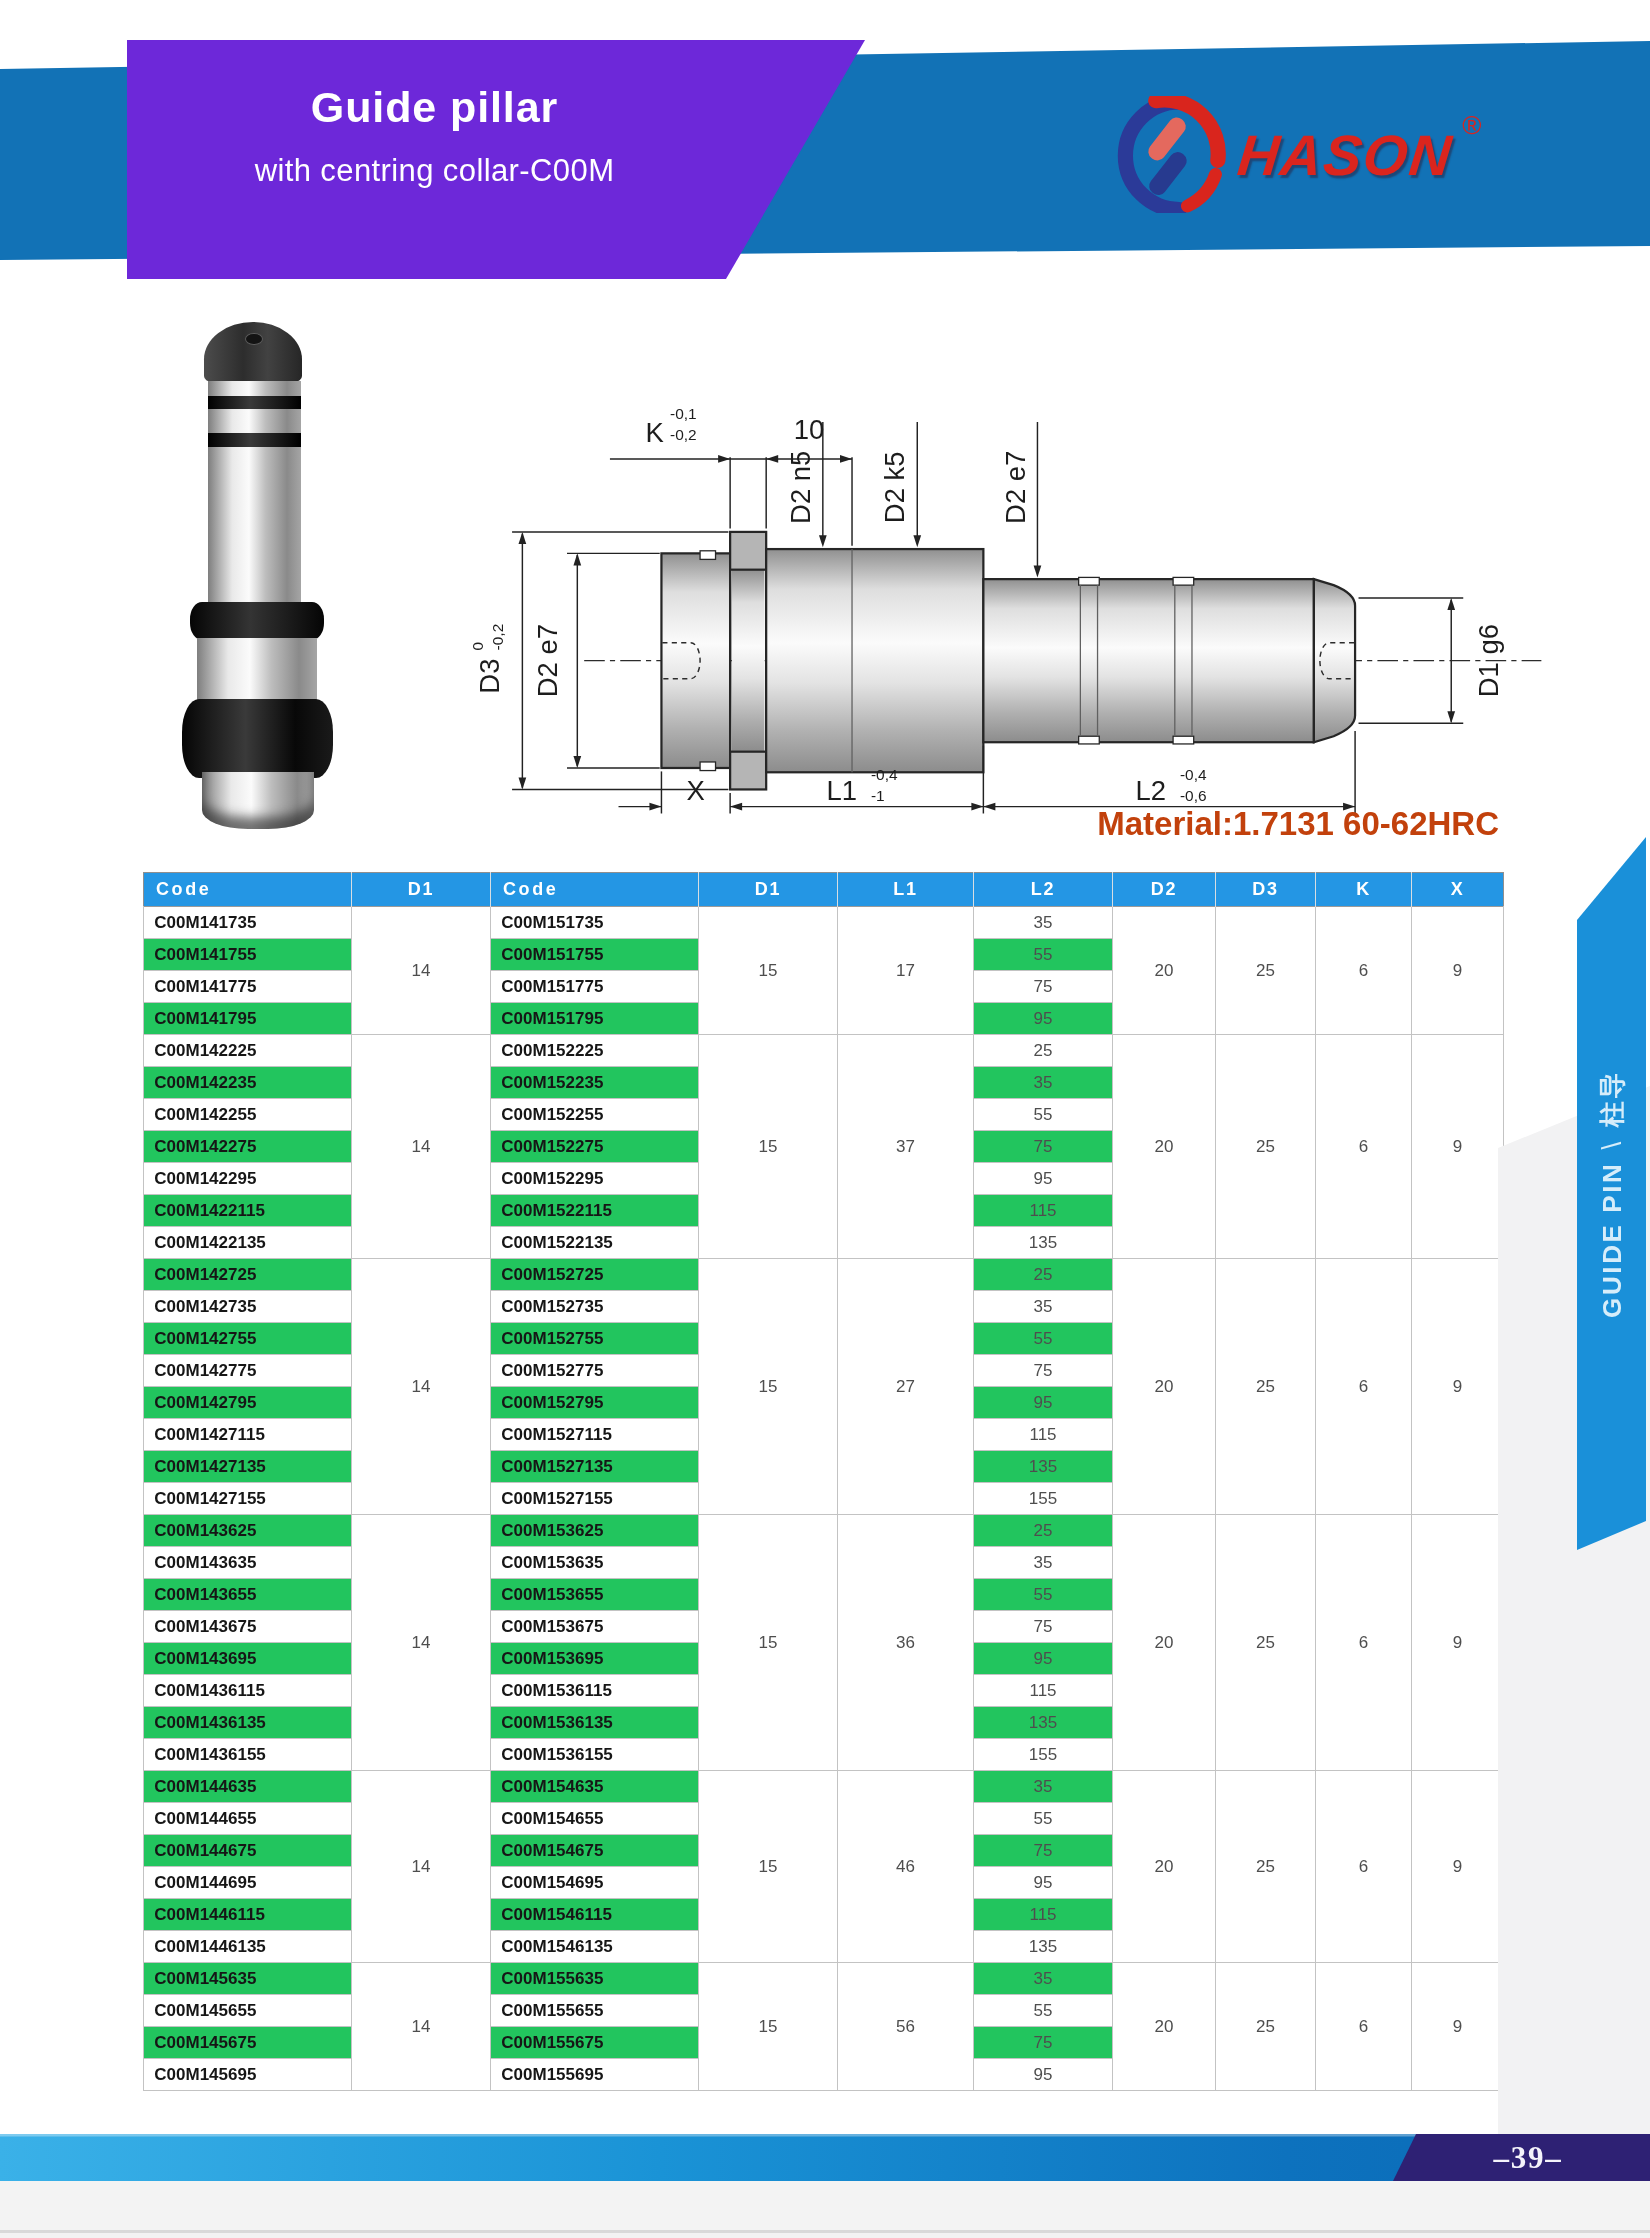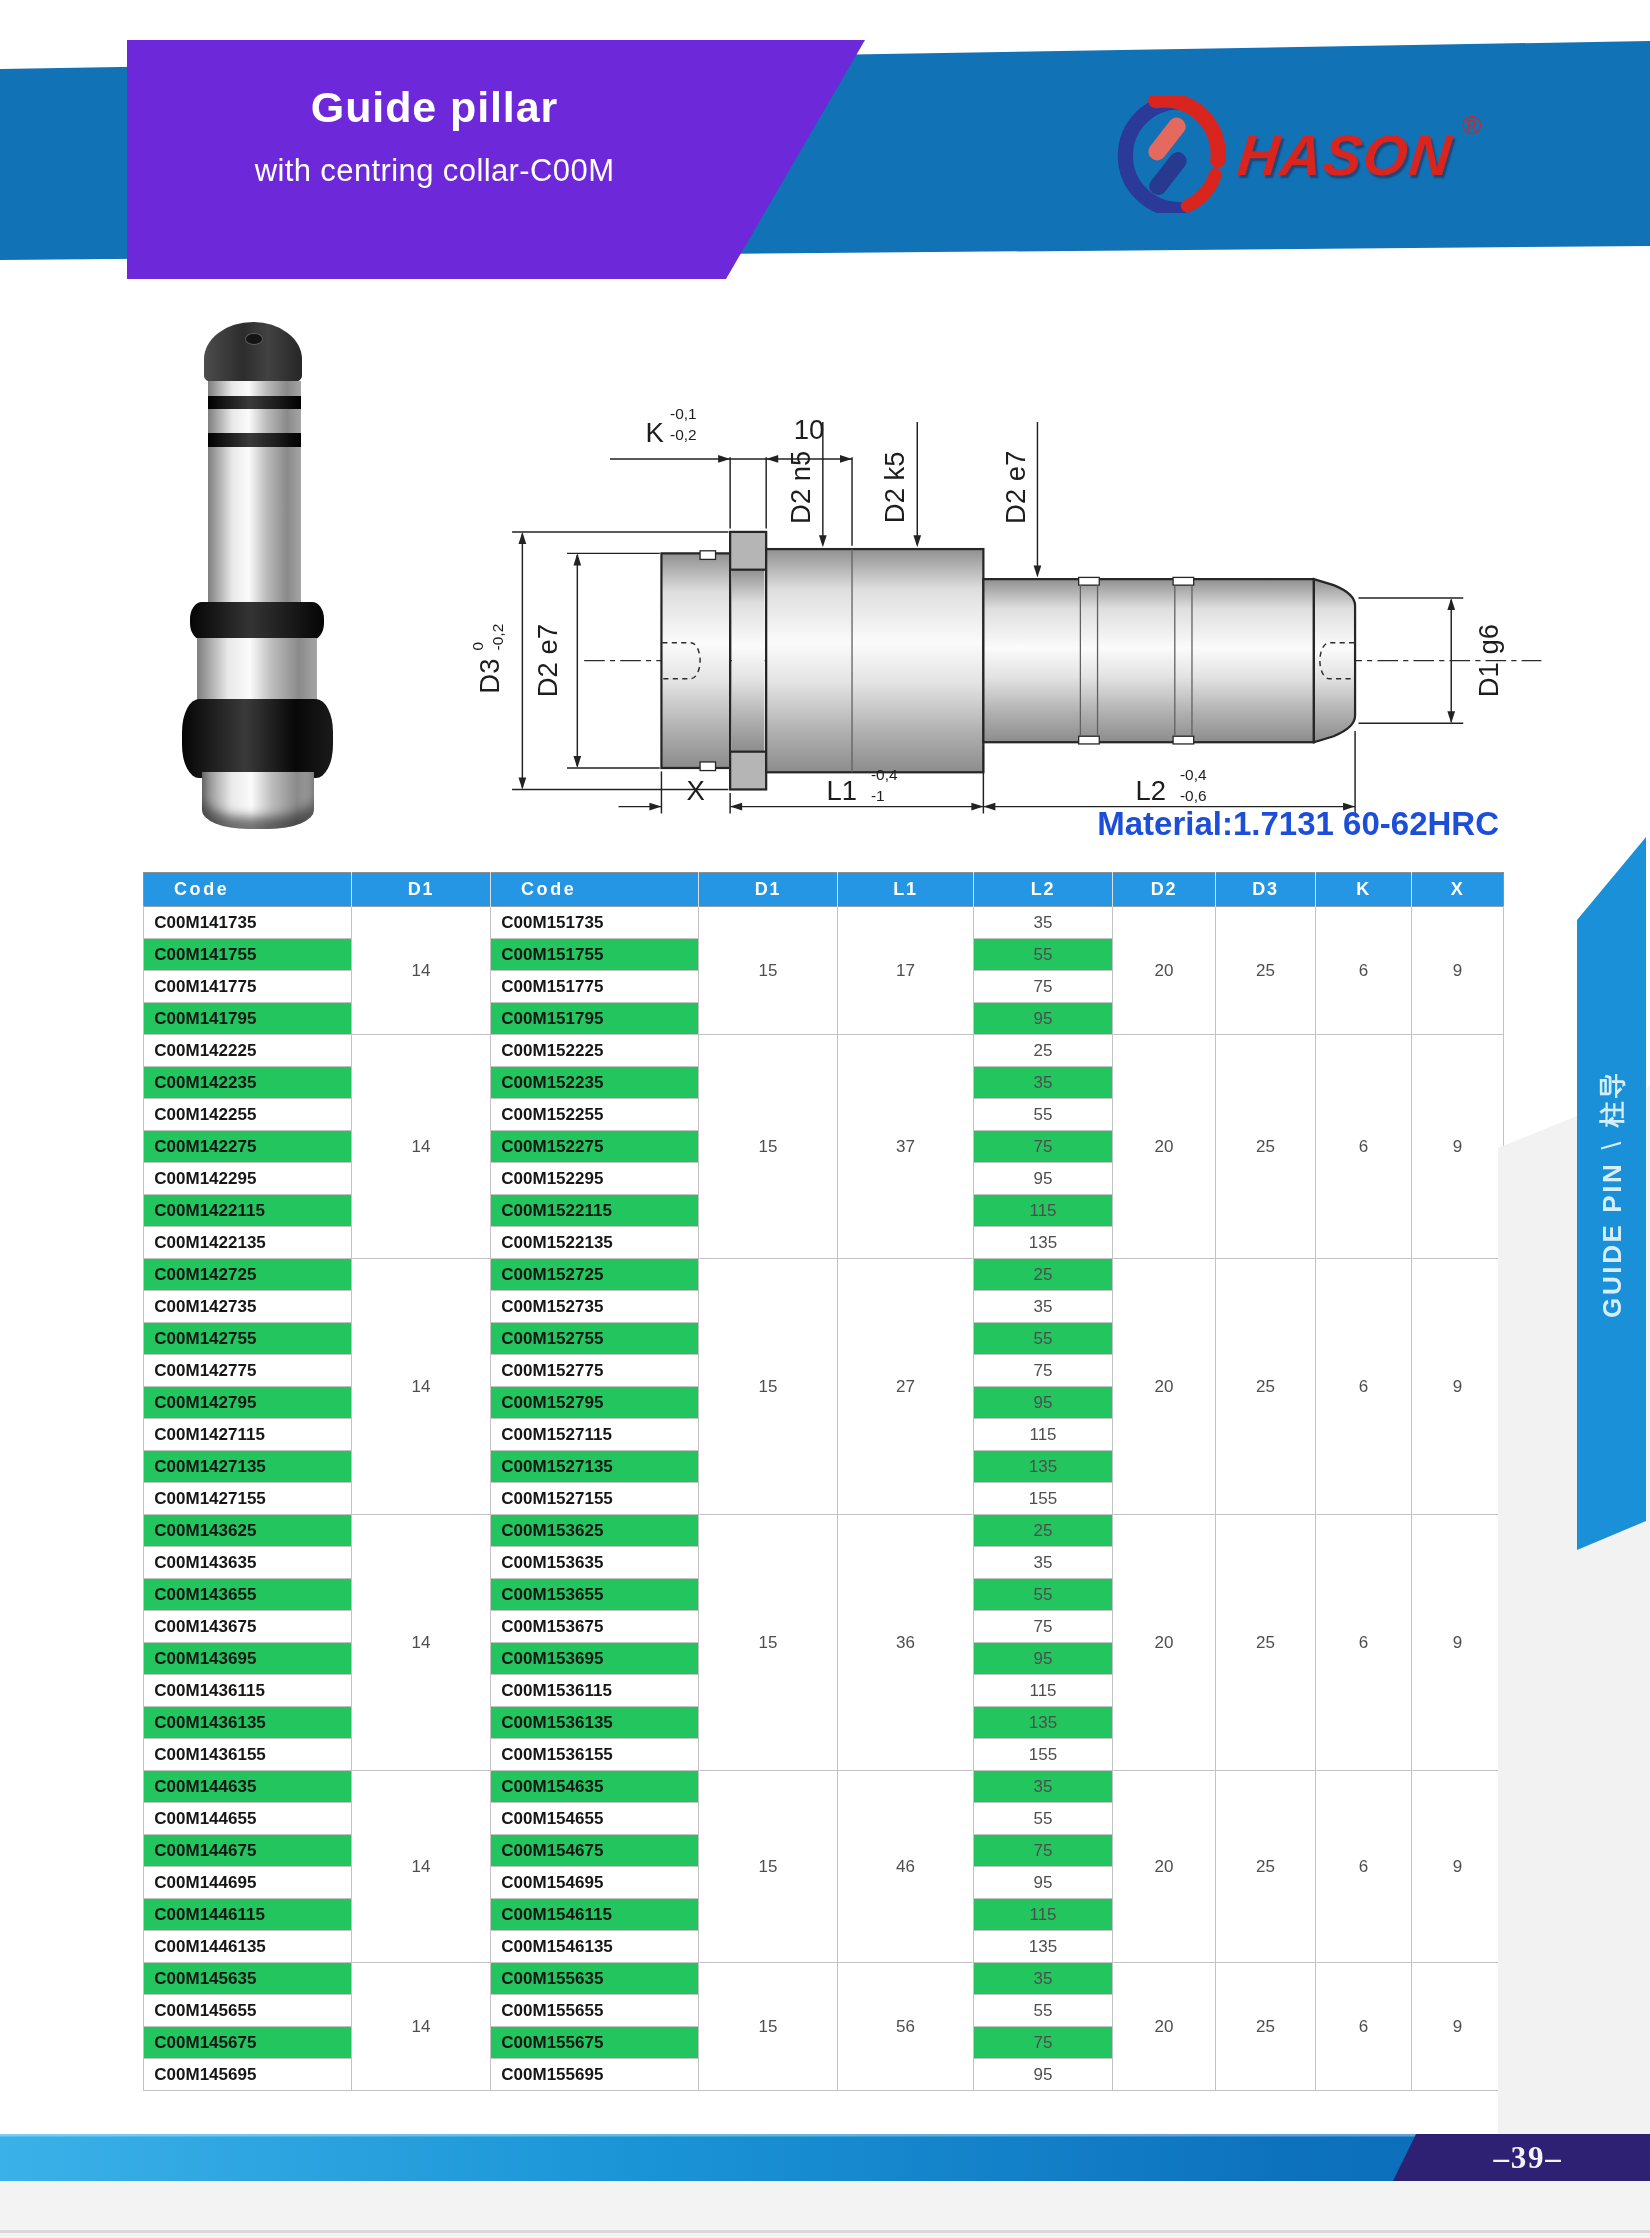--- a/index.html
+++ b/index.html
@@ -50,29 +50,29 @@
   .ol{stroke:#262626;stroke-width:2.6;}
   .thin{stroke:#606060;stroke-width:1.5;}
   .cl{stroke:#2c2c2c;stroke-width:1.4;stroke-dasharray:24 6 6 6;}
   .dash{fill:none;stroke:#2c2c2c;stroke-width:1.7;stroke-dasharray:6 5;}
   .dim{stroke:#222;stroke-width:1.7;fill:none;}
   .ah{fill:#222;stroke:none;}
   .dlab{font-size:32px;fill:#1d1d1d;}
   .tol{font-size:18px;fill:#1d1d1d;}
 
   .material{position:absolute;left:859px;top:805px;width:640px;text-align:right;
-        font-size:33px;font-weight:bold;color:#1d4ed8;}
+        font-size:33px;font-weight:bold;color:#c2410c;}
 
   
   .tablewrap{position:absolute;left:143px;top:872px;}
   table{border-collapse:collapse;table-layout:fixed;width:1359px;background:#fff;border:1.7px solid #8f8f8f;}
   th{background:#2496e4;color:#fff;font-size:18px;font-weight:bold;letter-spacing:1.7px;
      height:33px;border-left:1.7px solid #d8dee2;text-align:center;padding:0;}
   th:first-child{border-left:none;}
-  th.code-h{text-align:left;padding-left:30px;letter-spacing:2.6px;}
+  th.code-h{text-align:left;padding-left:12px;letter-spacing:2.6px;}
   td{border:0.9px solid #c3c3c3;font-size:17px;height:31px;padding:0;overflow:hidden;white-space:nowrap;}
   td.code{font-weight:bold;text-align:left;padding-left:10.3px;color:#161616;}
   td.num{text-align:center;color:#4e4e4e;}
   td.shade{background:#22c55e;}
   tr.gstart td{border-top:1.7px solid #9b9b9b;}
 
   
   .gray-wedge{position:absolute;left:1498px;top:1086px;width:152px;height:1095px;background:#f2f2f3;
         clip-path:polygon(0 62px,100% 0,100% 100%,0 100%);}
   .side-tab{position:absolute;left:1577px;top:837px;width:69px;height:713px;background:#1a90d9;

